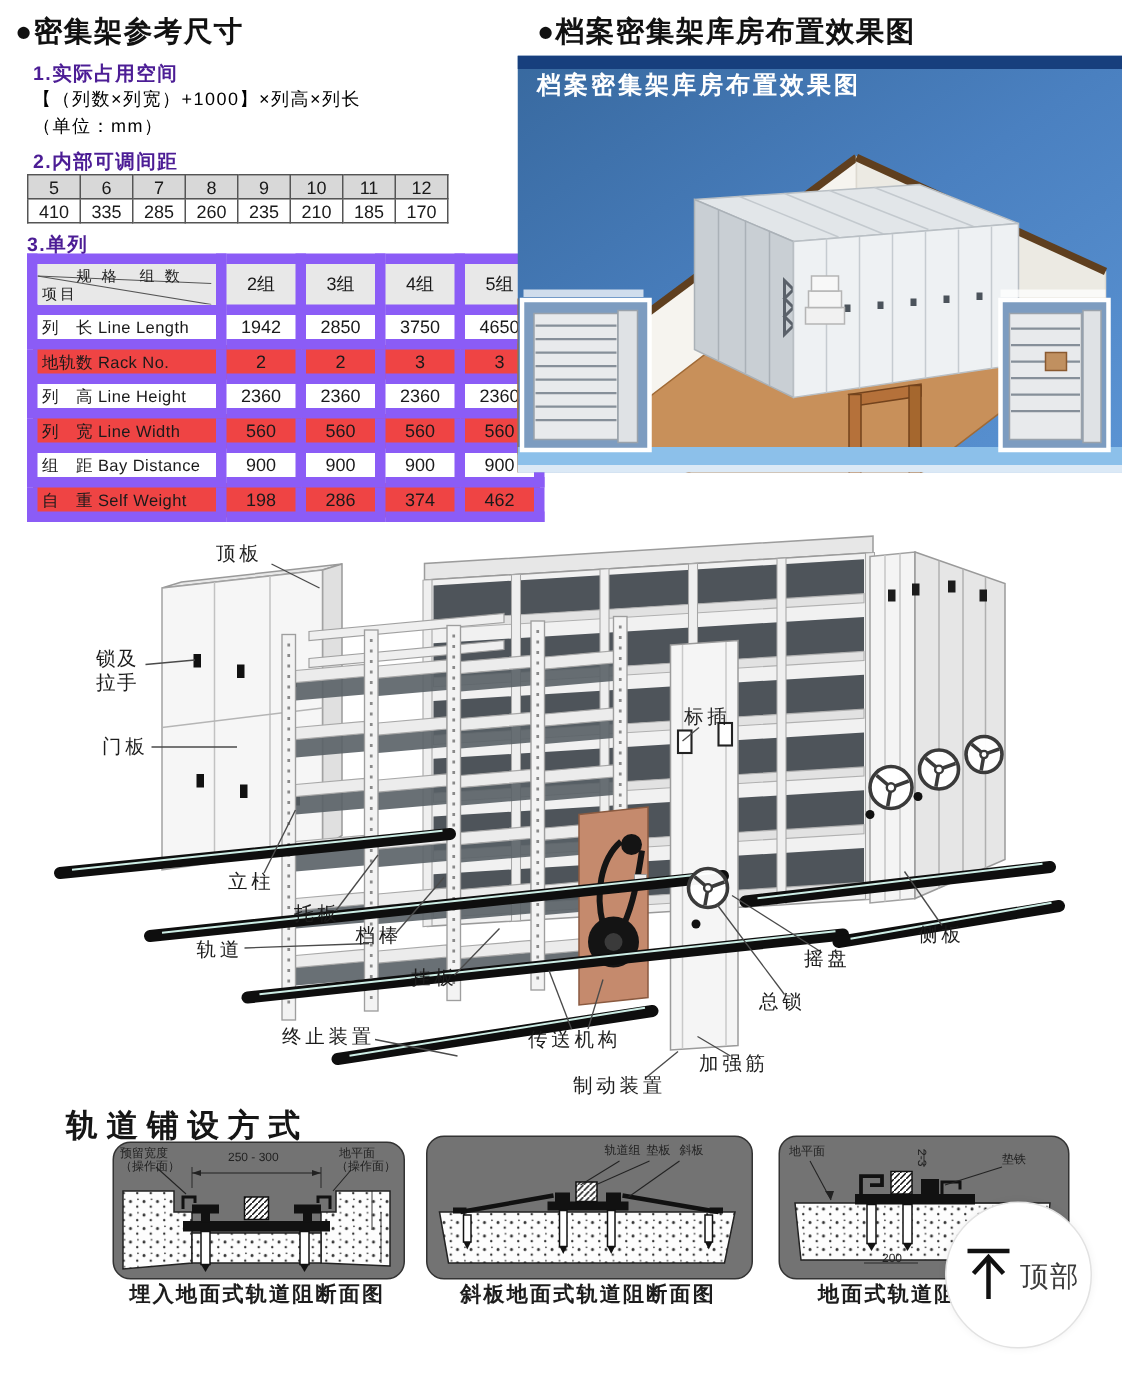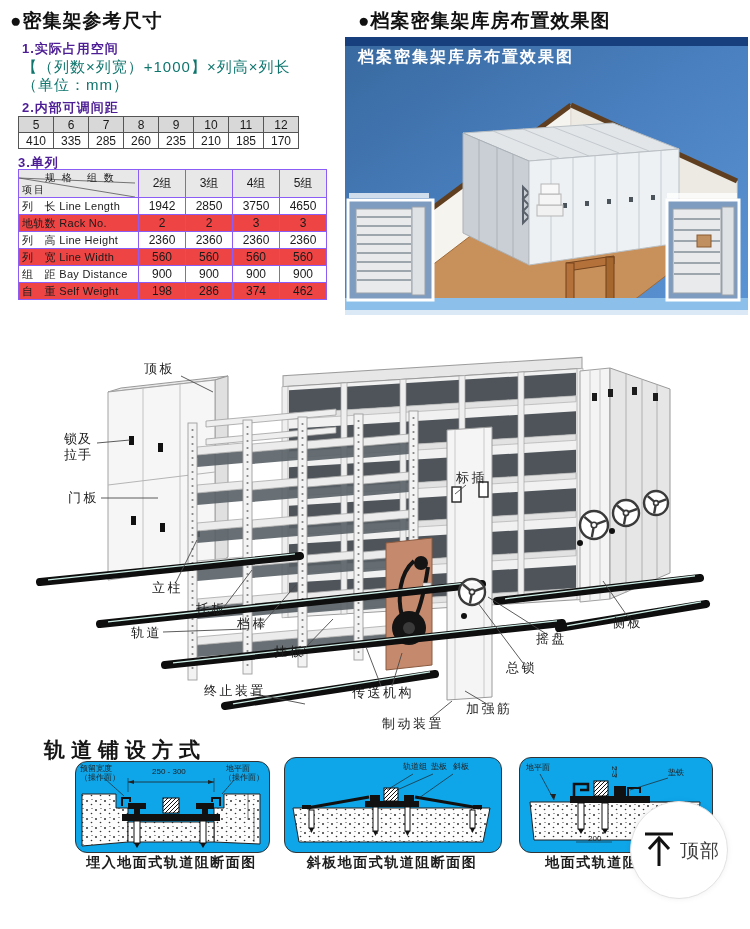--- a/index.html
+++ b/index.html
@@ -1,37 +1,37 @@
 <!DOCTYPE html>
 <html><head>
 <meta charset="utf-8">
 <style>
   html,body{margin:0;padding:0;background:#ffffff;}
   .page{position:relative;width:750px;height:929px;background:#fff;overflow:hidden;
         font-family:"Liberation Sans","DejaVu Sans",sans-serif;color:#1a1a1a;}
   .abs{position:absolute;}
   .h1{font-size:19px;font-weight:bold;letter-spacing:1px;color:#111;}
-  .body-line{font-size:15px;color:#0f766e;letter-spacing:1px;}
+  .body-line{font-size:12px;color:#000000;letter-spacing:1px;}
   .sec-title{font-size:13px;color:#4c1d95;font-weight:bold;letter-spacing:1px;}
   table{border-collapse:collapse;}
   #spacing-table td{border:1px solid #555;text-align:center;font-size:12px;width:34px;height:15px;padding:0;}
   #spacing-table td.sh{background:#d8d8d8;}
-  #single-table td,#single-table th{border:1px solid #8b5cf6;font-size:12px;height:16px;padding:0;text-align:center;}
+  #single-table td,#single-table th{border:7px solid #8b5cf6;font-size:12px;height:16px;padding:0;text-align:center;}
   #single-table .lab{width:116px;text-align:left;padding-left:3px;font-size:11px;letter-spacing:0.3px;white-space:nowrap;}
   #single-table .val{width:46px;}
   #single-table tr.shade td{background:#ef4444;}
   #single-table th{background:#e8e8e8;font-weight:normal;}
   #single-table td.corner{position:relative;background:#e8e8e8;height:27px;padding:0;}
   .corner span{position:absolute;font-size:10px;letter-spacing:2px;color:#222;}
   
   .pl{position:absolute;font-size:13px;color:#1c1c1c;letter-spacing:2.5px;line-height:1.2;white-space:nowrap;
       font-family:"Liberation Serif","DejaVu Serif",serif;}
   .pl.wrap{white-space:normal;width:32px;letter-spacing:1px;}
   
-  .track-box{position:absolute;border:1.5px solid #333;border-radius:12px;background:#0ea5e9;}
+  .track-box{position:absolute;border:1.5px solid #333;border-radius:12px;background:#737373;}
   .track-caption{position:absolute;text-align:center;font-size:14px;font-weight:bold;color:#1d1d1d;letter-spacing:1.5px;}
   .tiny-label{position:absolute;font-size:8px;color:#222;line-height:1.15;letter-spacing:0;
       font-family:"Liberation Sans","DejaVu Sans",sans-serif;}
   
   .to-top{position:absolute;left:630px;top:801px;width:96px;height:96px;border-radius:50%;
       background:#fff;border:1px solid #e2e2e2;box-shadow:0 0 6px rgba(0,0,0,0.06);
       display:flex;flex-direction:row;align-items:center;justify-content:center;cursor:pointer;z-index:20;}
   .to-top .txt{font-size:19px;color:#3c3c3c;margin-top:1px;letter-spacing:1px;}
   .img-title{position:absolute;left:13px;top:10px;font-size:16px;font-weight:bold;color:#fff;letter-spacing:2px;}
   .track-head{font-size:21px;font-weight:600;letter-spacing:6px;color:#161616;
@@ -421,21 +421,21 @@
     </svg>
     <div id="labels-layer" class="abs" style="left:0;top:0;width:602px;height:400px;">
         <div class="pl" style="left: 144px; top: 26px;">顶板</div>
         <div class="pl wrap" style="left: 64px; top: 96px;">锁及拉手</div>
         <div class="pl" style="left: 68px; top: 155px;">门板</div>
         <div class="pl" style="left: 152px; top: 245px;">立柱</div>
         <div class="pl" style="left: 196px; top: 266px;">托板</div>
         <div class="pl" style="left: 237px; top: 281px;">档棒</div>
         <div class="pl" style="left: 131px; top: 290px;">轨道</div>
         <div class="pl" style="left: 274px; top: 309px;">挂板</div>
-        <div class="pl" style="left: 204px; top: 348px;">终止装置</div>
+        <div class="pl" style="left: 188px; top: 348px;">终止装置</div>
         <div class="pl" style="left: 352px; top: 350px;">传送机构</div>
         <div class="pl" style="left: 382px; top: 381px;">制动装置</div>
         <div class="pl" style="left: 466px; top: 366px;">加强筋</div>
         <div class="pl" style="left: 506px; top: 325px;">总锁</div>
         <div class="pl" style="left: 536px; top: 296px;">摇盘</div>
         <div class="pl" style="left: 612px; top: 280px;">侧板</div>
         <div class="pl" style="left: 456px; top: 135px;">标插</div>
       </div>
   </div>
 

